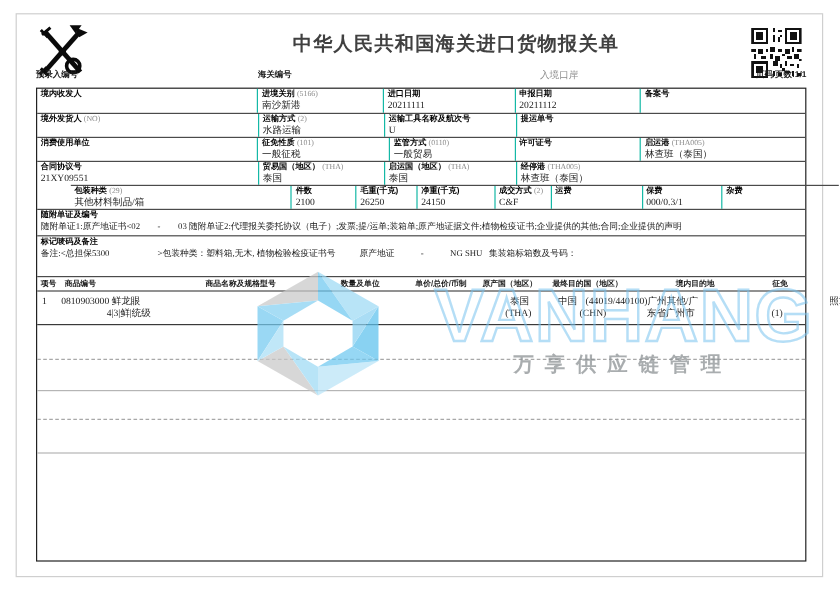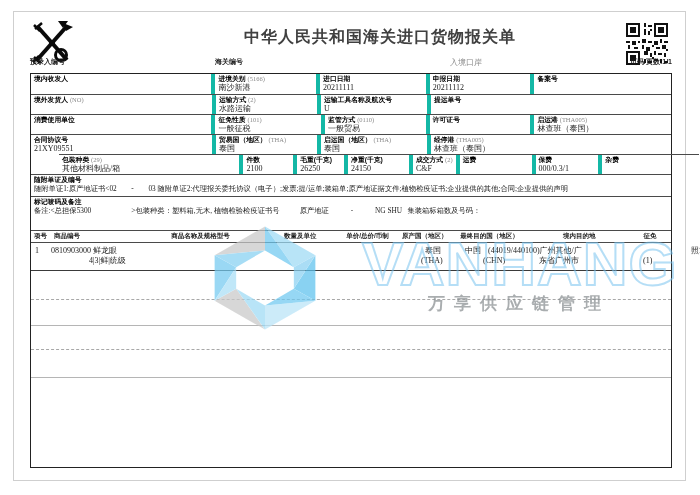--- a/index.html
+++ b/index.html
@@ -18,21 +18,21 @@
   .meta { position:absolute; left:0; top:57px; width:100%; height:12px; font-size:7.5px; }
   .meta .m-pre   { position:absolute; left:30px;  font-weight:bold; font-family:"Liberation Sans",sans-serif; font-size:7px;}
   .meta .m-cust  { position:absolute; left:215px; font-weight:bold; font-family:"Liberation Sans",sans-serif; font-size:7px;}
   .meta .m-check { position:absolute; left:450px; color:#8a8a8a; font-size:8px; }
   .meta .m-page  { position:absolute; right:28px; font-weight:bold; font-family:"Liberation Sans",sans-serif; font-size:7px;}
   
   .mainbox { position:absolute; left:30px; top:73px; width:642px; height:395px;
     border:1.5px solid #222; }
   .band { position:absolute; left:0; width:100%; }
   .row-flex { display:flex; height:100%; }
-  .cell { height:100%; border-right:4px solid #14b8a6; padding:1px 3px; overflow:visible; }
+  .cell { height:100%; border-right:1px solid #14b8a6; padding:1px 3px; overflow:visible; }
   .cell:last-child { border-right:none; }
   .lbl { font-family:"Liberation Sans",sans-serif; font-weight:bold; font-size:6.8px;
     line-height:8px; color:#000; white-space:nowrap; }
   .code { font-family:"Liberation Serif",serif; font-weight:normal; color:#8a8a8a; font-size:6.5px; }
   .val { font-size:8px; line-height:10px; white-space:nowrap; }
   .b-top { border-top:1px solid #4a4a4a; }
   .w185{width:185px}.w105{width:105px}.w110{width:110px}.w137{width:137px}
   .w54{width:54px}.w51{width:51px}.w65{width:65px}.w47{width:47px}
   .w76{width:76px}.w67{width:67px}.w97{width:97px}
   .full-row { padding:1px 3px; }

